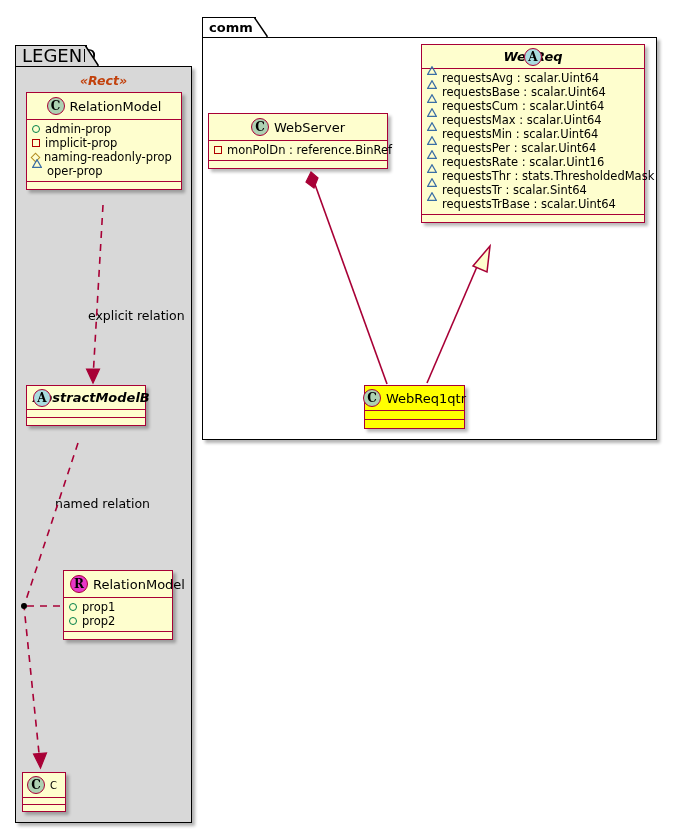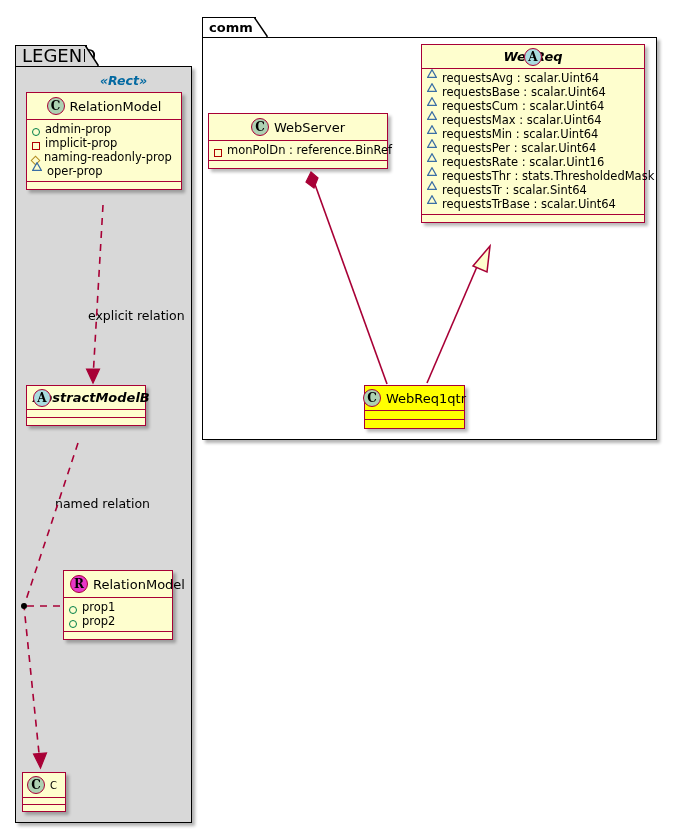--- a/index.html
+++ b/index.html
@@ -85,21 +85,21 @@
   .uml-name.tiny { font-size: 10px; }
   .uml-sep {
     height: 0;
     border-top: 1.2px solid #A80036;
   }
   .uml-attrs {
     padding: 2px 5px 3px 5px;
   }
   .attr-row {
     display: flex;
-    align-items: flex-end;
+    align-items: center;
     gap: 5px;
     font-size: 11.5px;
     line-height: 14px;
     color: #000;
     white-space: nowrap;
   }
   .attr-text { font-size: 11.5px; }
   .uml-foot { height: 7px; }
 
   
@@ -147,23 +147,22 @@
     color: #000000;
   }
   .badge.cls  { background: #ADD1B2; border: 1.6px solid #A80036; }
   .badge.abs  { background: #A9DCDF; border: 1.6px solid #A80036; }
   .badge.rel  { background: #E637C8; border: 1.6px solid #A80036; }
 
   .stereo {
     font-size: 12.5px;
     font-style: italic;
     font-weight: bold;
-    color: #0369a1;
+    color: #c2410c;
     text-align: center;
-    padding-left: 20px;
   }
 
   .edge-label {
     font-size: 12.5px;
     color: #000;
     white-space: nowrap;
   }
 
   svg.overlay {
     position: absolute;

